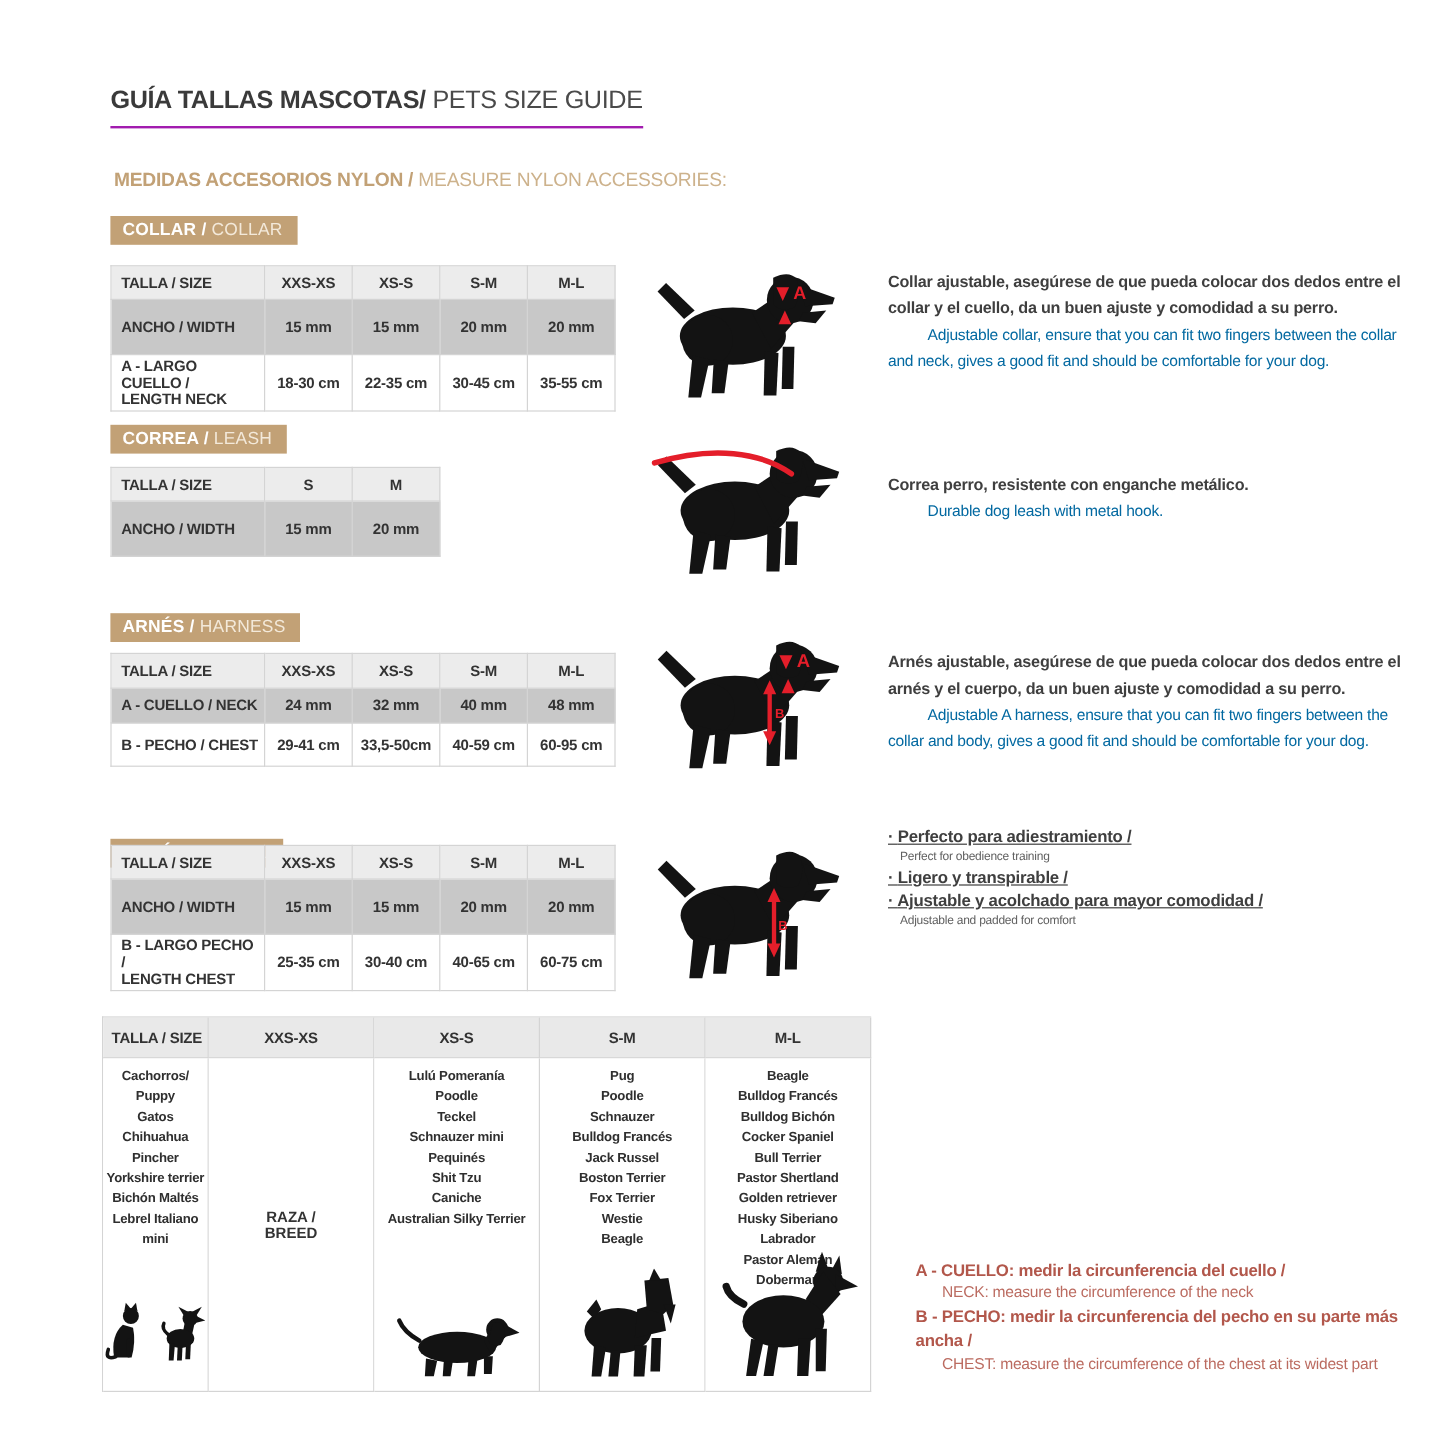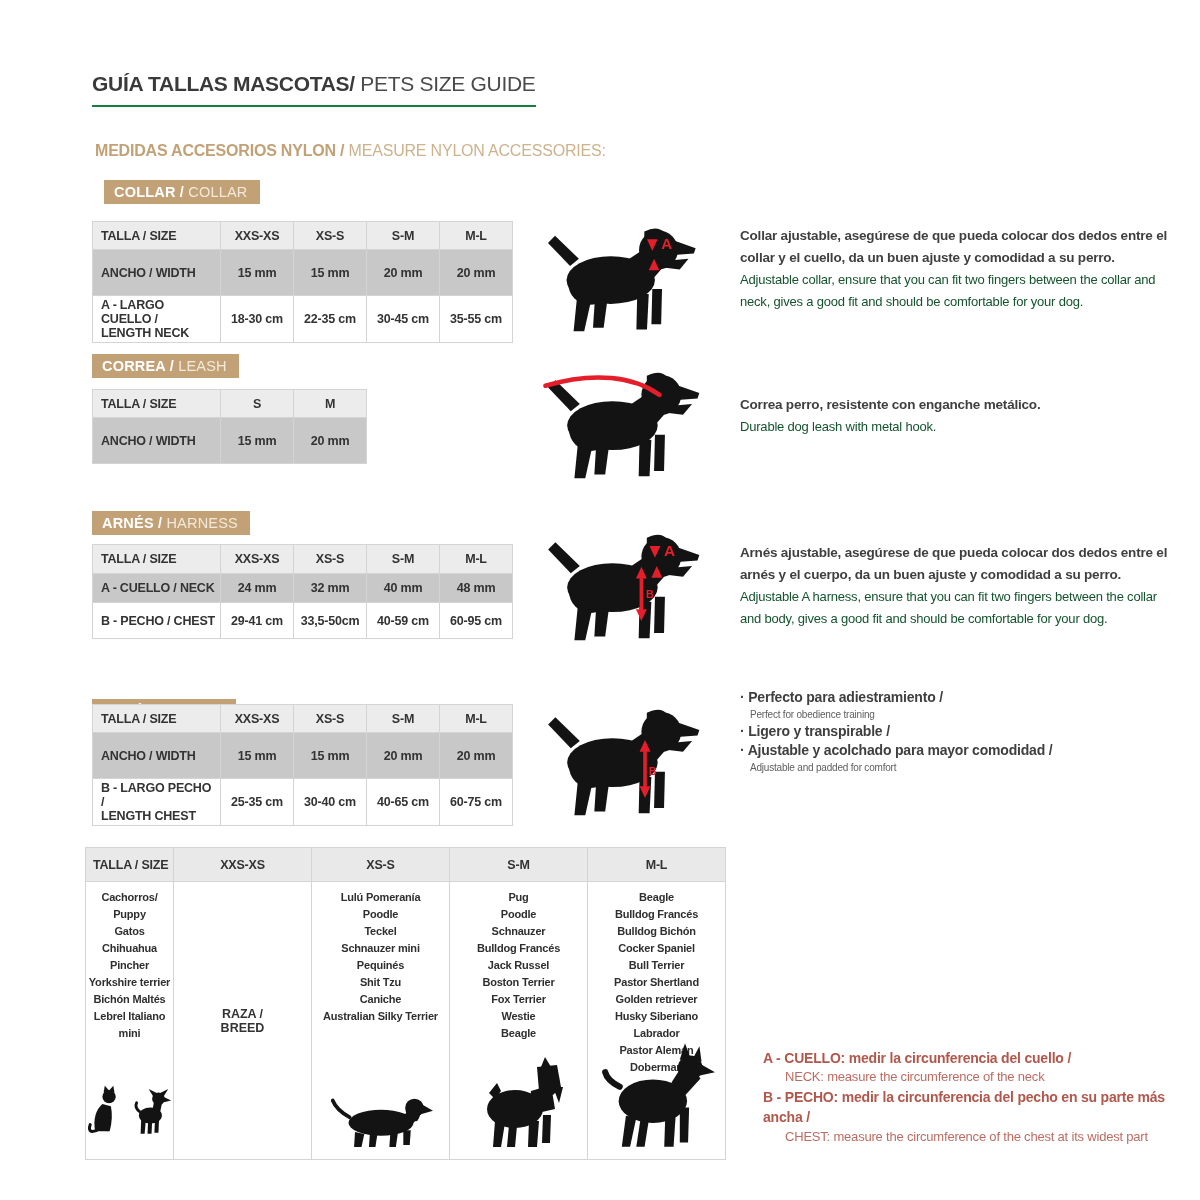--- a/index.html
+++ b/index.html
@@ -6,21 +6,21 @@
   body{
     width:1200px;height:1200px;position:relative;background:#ffffff;
     font-family:"Liberation Sans", sans-serif;color:#3a3a3a;overflow:hidden;
   }
   .abs{position:absolute;}
   .pre{white-space:pre-line;}
 
   
   .page-title{
     left:92px;top:72px;font-size:21px;font-weight:bold;letter-spacing:-0.3px;
-    color:#3a3a3a;border-bottom:2px solid #15803d;padding-bottom:9px;display:inline-block;
+    color:#3a3a3a;border-bottom:2px solid #a21caf;padding-bottom:9px;display:inline-block;
   }
   .page-title .lite{font-weight:500;color:#4a4a4a;}
   .subtitle{left:95px;top:142px;font-size:16px;font-weight:bold;color:#c2a176;letter-spacing:-0.2px;}
   .subtitle .lite{font-weight:500;color:#cdb28c;}
 
   .badge{
     background:#c2a176;color:#ffffff;display:inline-block;
     font-size:14.5px;font-weight:bold;padding:4px 12px 4px 10px;letter-spacing:0.2px;
   }
   .badge .lite{font-weight:500;color:#f3e9da;}
@@ -38,24 +38,24 @@
   tr.r-mid{background:#c8c8c8;height:46px;}
   tr.r-last{background:#ffffff;height:32px;}
   #collar-table tr.r-last{height:44px;}
   #harness-table tr.r-head,#harness-table tr.r-mid{height:29px;}
   #harness-table tr.r-last{height:36px;}
   #petral-table tr.r-last{height:46px;}
 
   
   .desc{width:440px;line-height:1.38;}
   .desc .es{font-size:13.5px;font-weight:bold;color:#3f3f3f;letter-spacing:-0.2px;}
-  .desc .en{font-size:13px;font-weight:normal;color:#14532d;letter-spacing:-0.2px;}
+  .desc .en{font-size:13px;font-weight:normal;color:#0369a1;letter-spacing:-0.2px;margin-left:33px;}
 
   .bullets{width:440px;line-height:1.4;}
-  .bullet-es{font-size:14px;font-weight:bold;color:#3f3f3f;letter-spacing:-0.2px;}
+  .bullet-es{font-size:14px;font-weight:bold;color:#3f3f3f;letter-spacing:-0.2px;text-decoration:underline;}
   .bullet-es::before{content:"· ";}
   .bullet-en{font-size:10px;font-weight:normal;color:#606060;padding-left:10px;letter-spacing:-0.2px;}
 
   
   svg.dog{position:absolute;}
   .sil{fill:#131313;}
   .red-fill{fill:#e41e2a;}
   .red-stroke{stroke:#e41e2a;fill:none;}
   text.mark{font-size:17px;font-weight:bold;fill:#e41e2a;font-family:"Liberation Sans",sans-serif;}
   text.mark-sm{font-size:12px;font-weight:bold;fill:#e41e2a;font-family:"Liberation Sans",sans-serif;}
@@ -162,21 +162,21 @@
       <polygon points="64,70 74,70 72,100 63,100"></polygon>
       <polygon points="78,62 87,62 86,96 78,96"></polygon>
     </g>
   </defs>
 </svg>
 
 <div class="abs page-title"><span>GUÍA TALLAS MASCOTAS/</span><span class="lite"> PETS SIZE GUIDE</span></div>
 
 <div class="abs subtitle"><span>MEDIDAS ACCESORIOS NYLON /</span><span class="lite"> MEASURE NYLON ACCESSORIES:</span></div>
 
-<div class="abs" style="left:104px;top:180px;">
+<div class="abs" style="left:92px;top:180px;">
   <div class="badge"><span>COLLAR / </span><span class="lite">COLLAR</span></div>
 </div>
 
 <table id="collar-table" class="abs mtable" style="left:92px;top:221px;">
   <colgroup>
       <col class="c-lbl">
       <col class="c-val">
       <col class="c-val">
       <col class="c-val">
       <col class="c-val">

